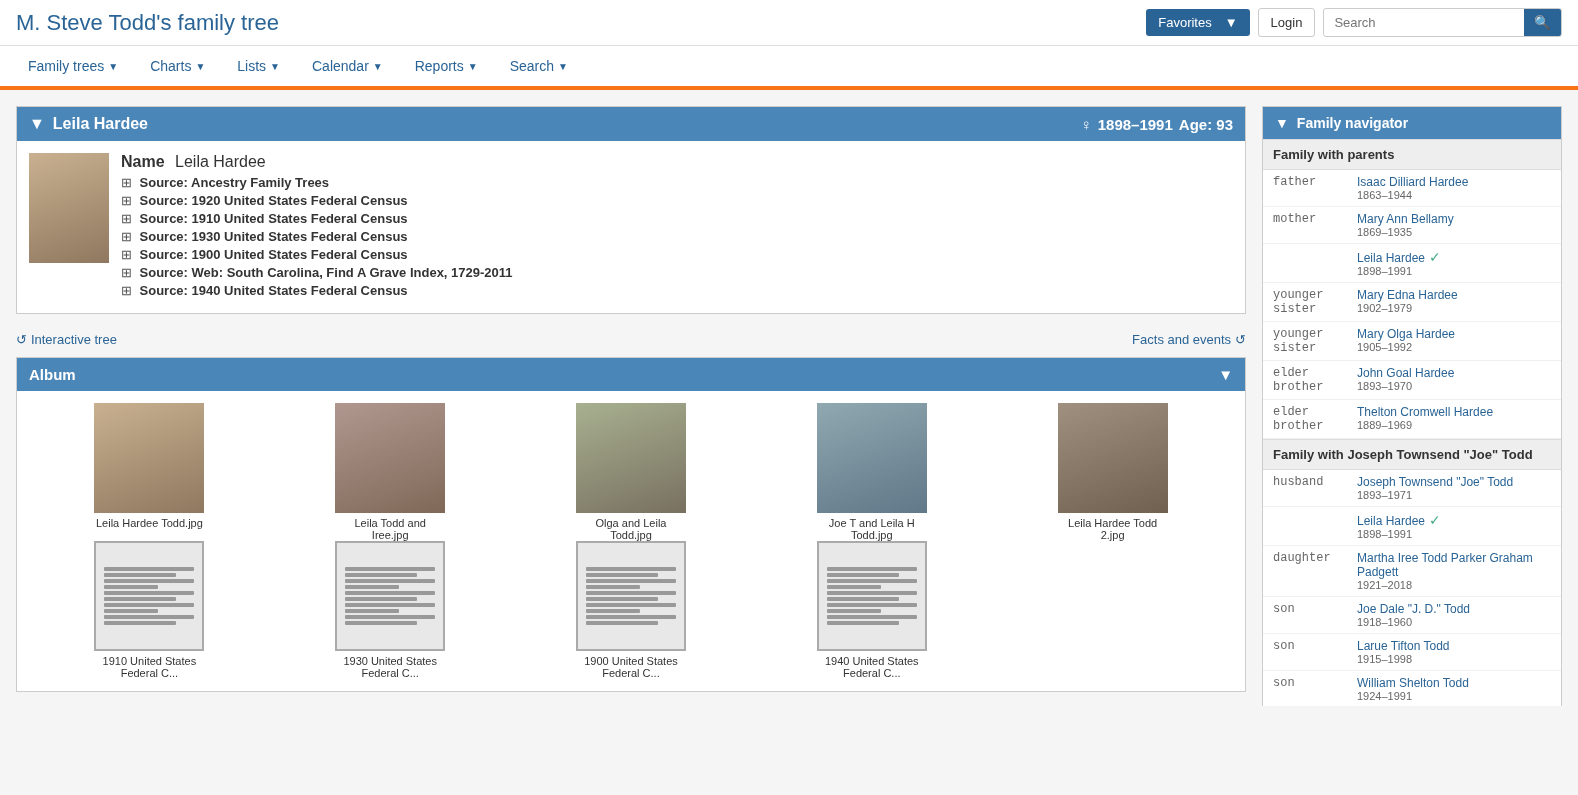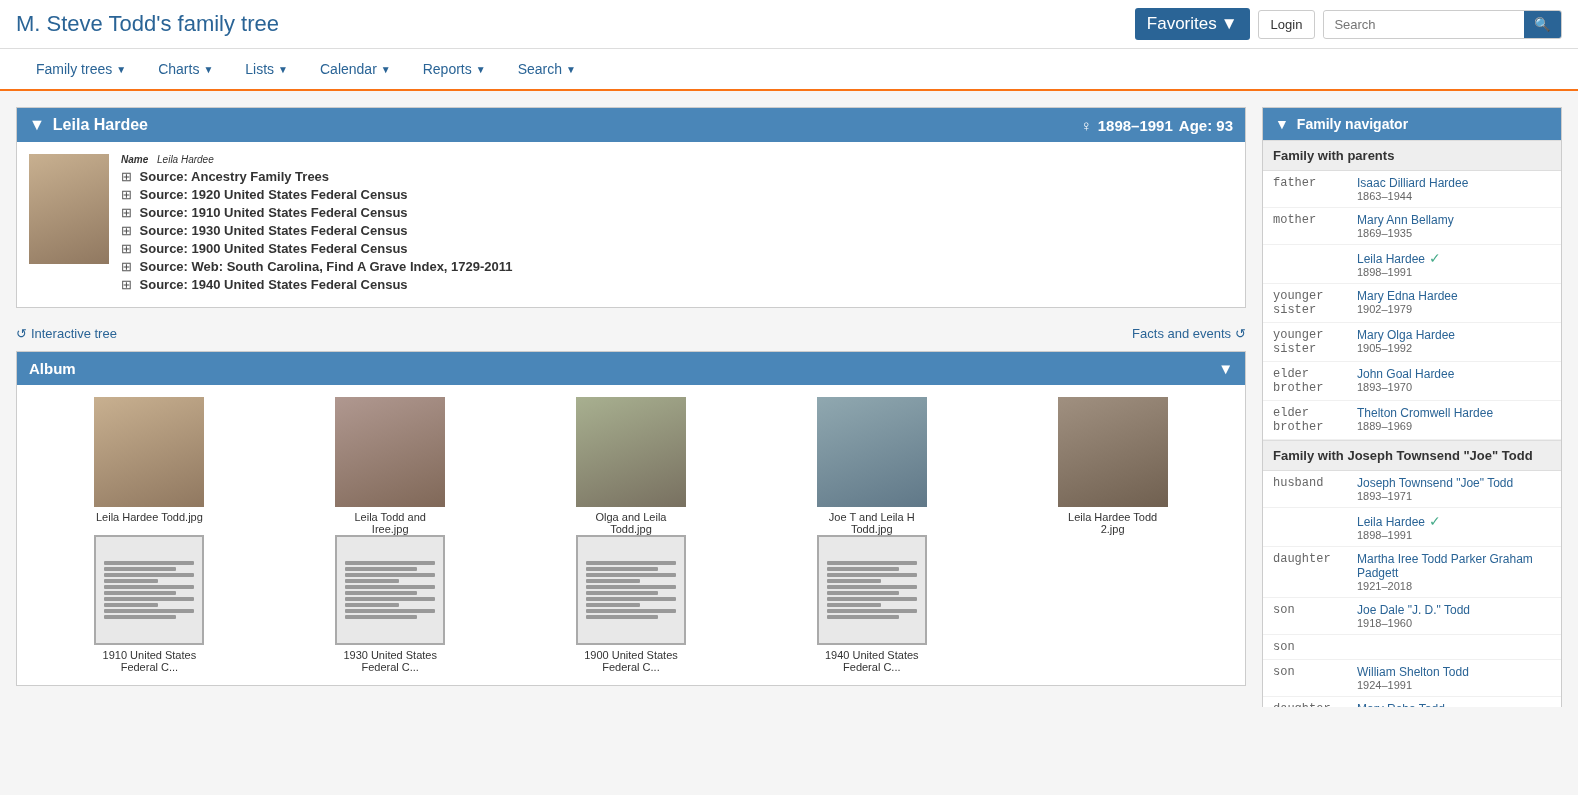--- a/index.html
+++ b/index.html
@@ -2,45 +2,45 @@
 <html><head>
   <meta charset="utf-8">
   <style>
     * { box-sizing: border-box; margin: 0; padding: 0; }
     body { font-family: Arial, sans-serif; font-size: 13px; background: #f5f5f5; color: #333; }
 
     
     #header { background: #fff; border-bottom: 1px solid #ddd; padding: 8px 16px; display: flex; align-items: center; justify-content: space-between; }
     #site-title { font-size: 22px; color: #2a6496; font-weight: normal; }
     #header-right { display: flex; align-items: center; gap: 8px; }
-    #favorites-btn { background: #2a6496; color: #fff; border: none; padding: 6px 12px; cursor: pointer; border-radius: 3px; font-size: 17px; display: flex; align-items: center; gap: 4px; }
+    #favorites-btn { background: #2a6496; color: #fff; border: none; padding: 6px 12px; cursor: pointer; border-radius: 3px; font-size: 13px; display: flex; align-items: center; gap: 13px; }
     #login-btn { background: #fff; color: #333; border: 1px solid #ccc; padding: 6px 12px; cursor: pointer; border-radius: 3px; font-size: 13px; }
     #search-box { display: flex; align-items: center; border: 1px solid #ccc; border-radius: 3px; overflow: hidden; }
     #search-input { border: none; outline: none; padding: 5px 10px; font-size: 13px; width: 200px; color: #999; }
     #search-btn { background: #2a6496; border: none; padding: 6px 10px; cursor: pointer; color: #fff; }
 
     
-    #nav { background: #fff; border-bottom: 2px solid #f97316; padding: 0 20px; display: flex; gap: 0; }
+    #nav { background: #fff; border-bottom: 4px solid #f97316; padding: 0 12px; display: flex; gap: 0; }
     .nav-item { padding: 12px 16px; cursor: pointer; color: #2a6496; font-size: 14px; display: flex; align-items: center; gap: 4px; border-bottom: 2px solid transparent; margin-bottom: -2px; }
     .caret { font-size: 10px; }
 
     
     #main { display: flex; gap: 0; padding: 16px; }
     #content { flex: 1; margin-right: 16px; }
     #sidebar { width: 300px; min-width: 260px; }
 
     
     #person-card { background: #fff; border: 1px solid #ccc; margin-bottom: 12px; }
     #person-header { background: #4a86b8; color: #fff; padding: 8px 12px; display: flex; align-items: center; justify-content: space-between; font-size: 16px; font-weight: bold; }
     #person-header-left { display: flex; align-items: center; gap: 8px; }
     #person-header-right { font-size: 15px; display: flex; align-items: center; gap: 6px; }
     #person-body { display: flex; gap: 12px; padding: 12px; }
     #person-photo { width: 80px; min-width: 80px; height: 110px; background: #ccc; overflow: hidden; display: flex; align-items: center; justify-content: center; }
     #person-details { flex: 1; }
-    #person-details .detail-row { margin-bottom: 4px; font-size: 10px; font-style: italic; }
+    #person-details .detail-row { margin-bottom: 4px; font-size: 16px; }
     #person-details .detail-row .label { font-weight: bold; margin-right: 6px; }
     #person-details .source-row { margin-bottom: 3px; font-size: 13px; }
     #person-details .source-row .plus { color: #555; margin-right: 4px; cursor: pointer; }
 
     
     #links-bar { display: flex; justify-content: space-between; align-items: center; padding: 6px 0; margin-bottom: 4px; }
     #interactive-link { color: #2a6496; text-decoration: none; font-size: 13px; cursor: pointer; display: flex; align-items: center; gap: 4px; }
     #facts-link { color: #2a6496; text-decoration: none; font-size: 13px; cursor: pointer; display: flex; align-items: center; gap: 4px; }
 
     
@@ -395,20 +395,24 @@
   </div>
           <div class="family-row">
     <span class="family-role">son</span>
     <div class="family-name-block">
       <span class="family-name">Joe Dale "J. D." Todd</span>
       <span class="family-dates">1918–1960</span>
     </div>
   </div>
           <div class="family-row">
     <span class="family-role">son</span>
+    <div class="family-name-block">
+      <span class="family-name">Larue Tifton Todd</span>
+      <span class="family-dates">1915–1998</span>
+    </div>
   </div>
           <div class="family-row">
     <span class="family-role">son</span>
     <div class="family-name-block">
       <span class="family-name">William Shelton Todd</span>
       <span class="family-dates">1924–1991</span>
     </div>
   </div>
           <div class="family-row">
     <span class="family-role">daughter</span>

